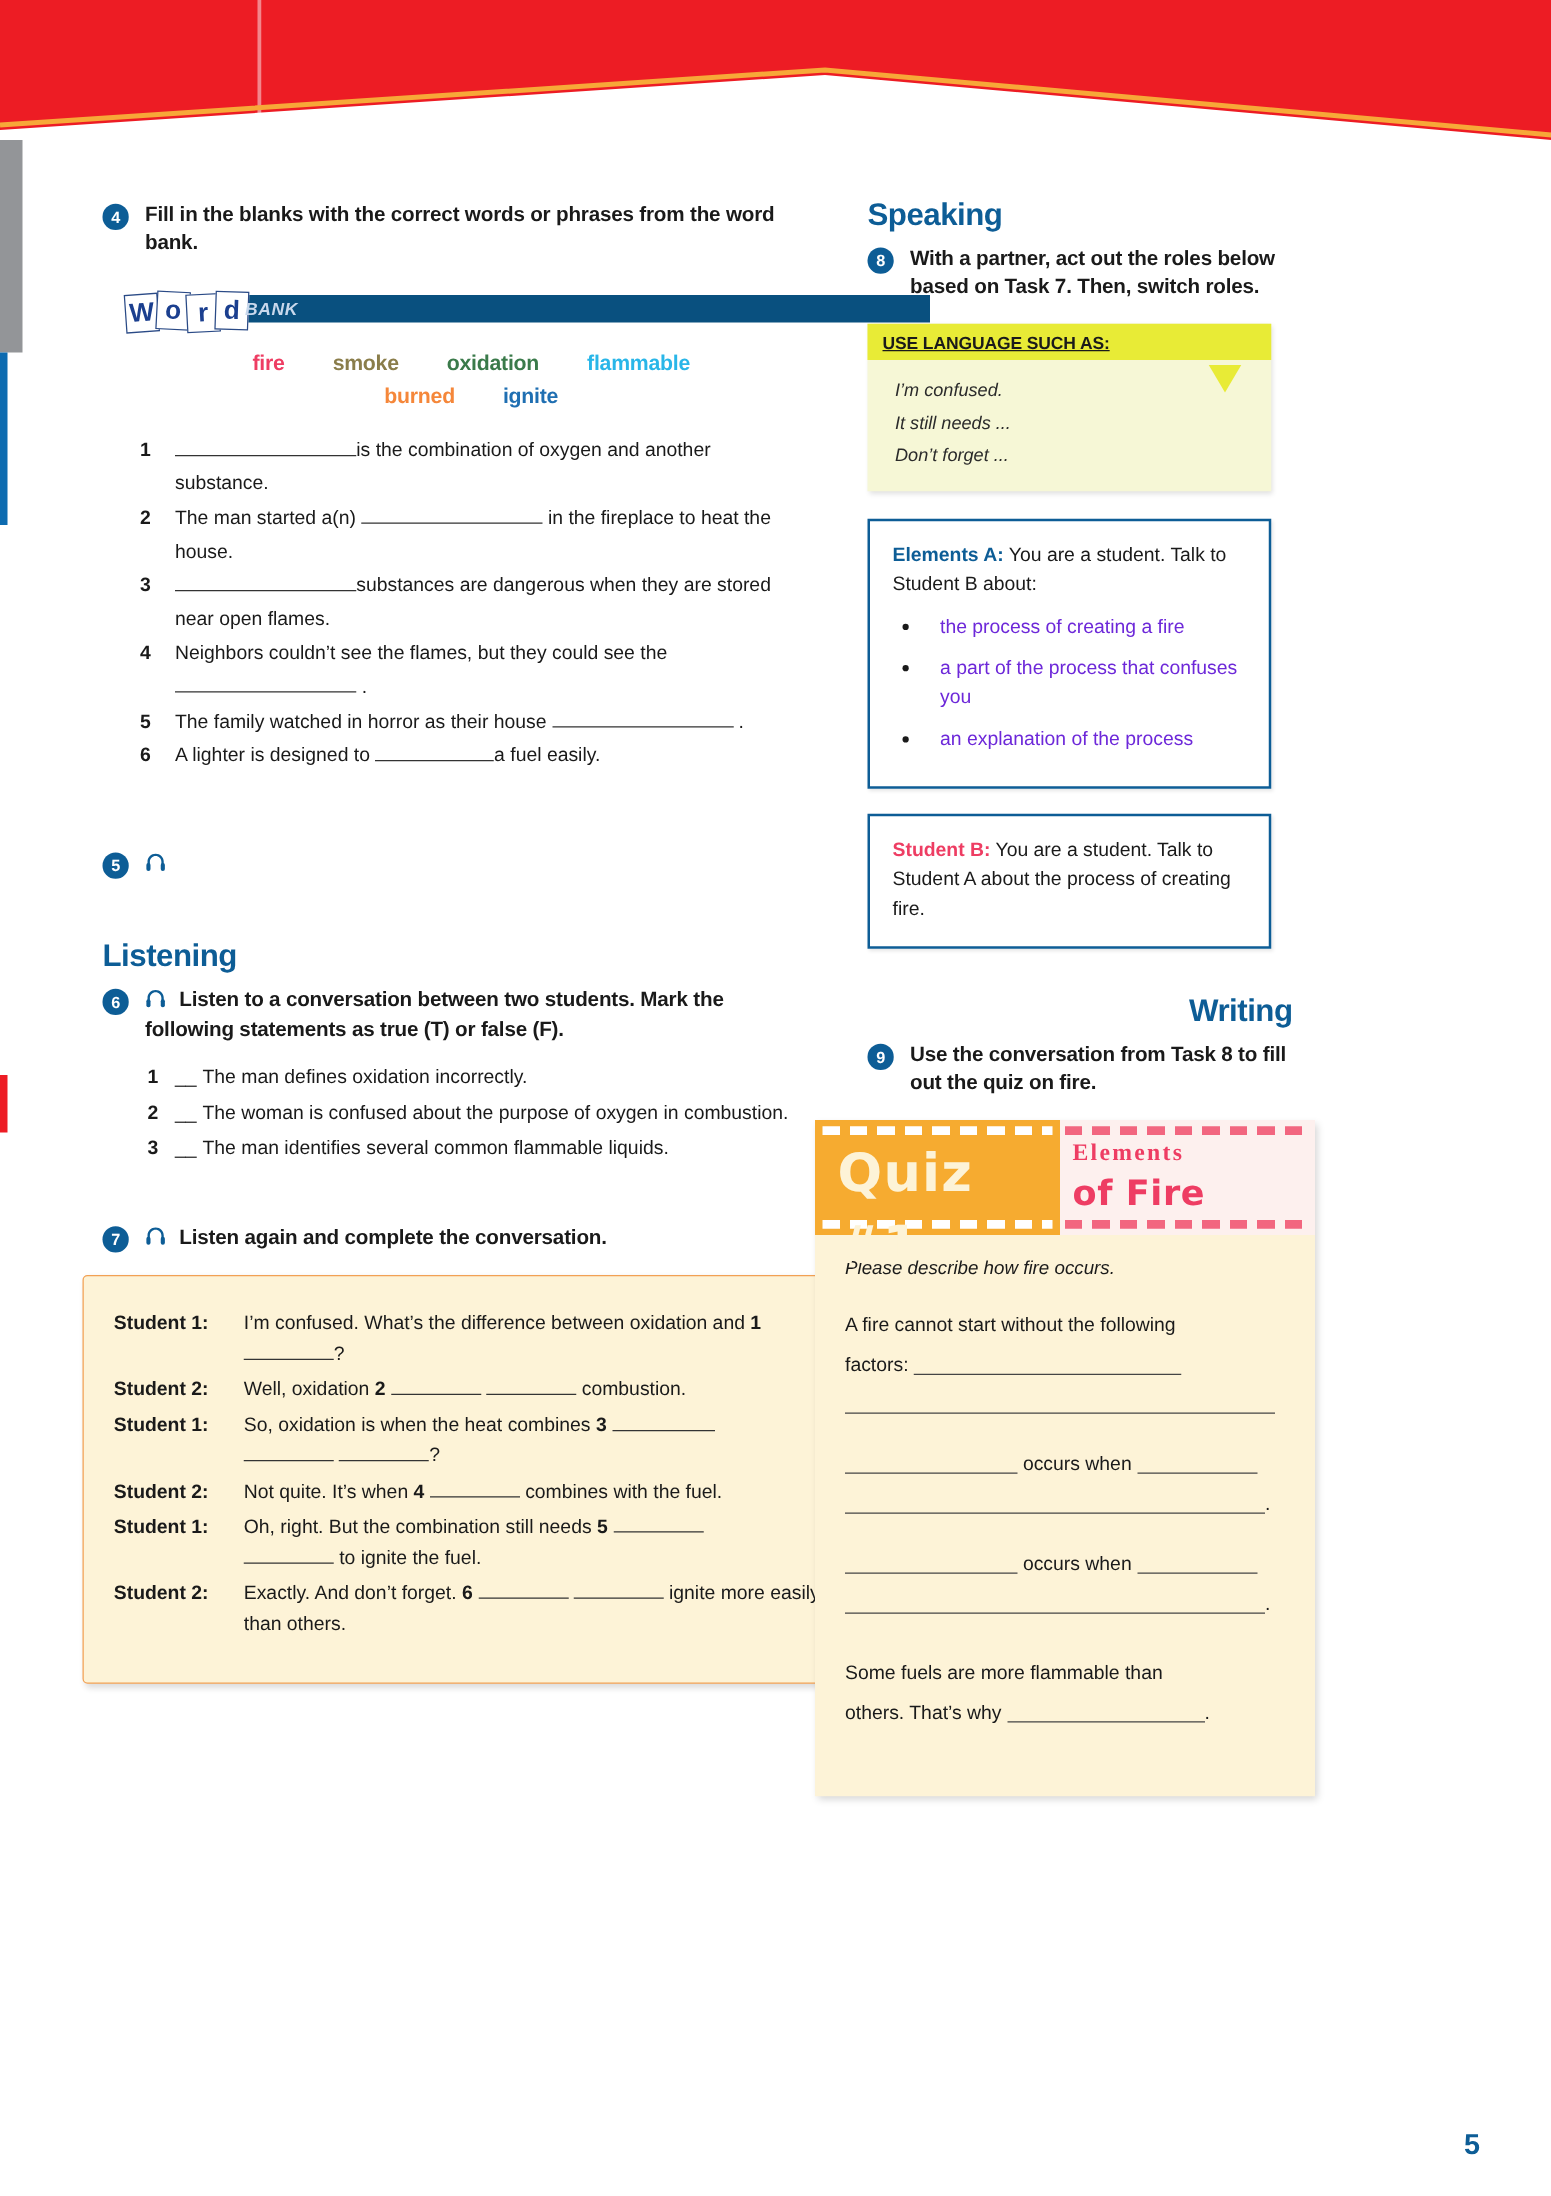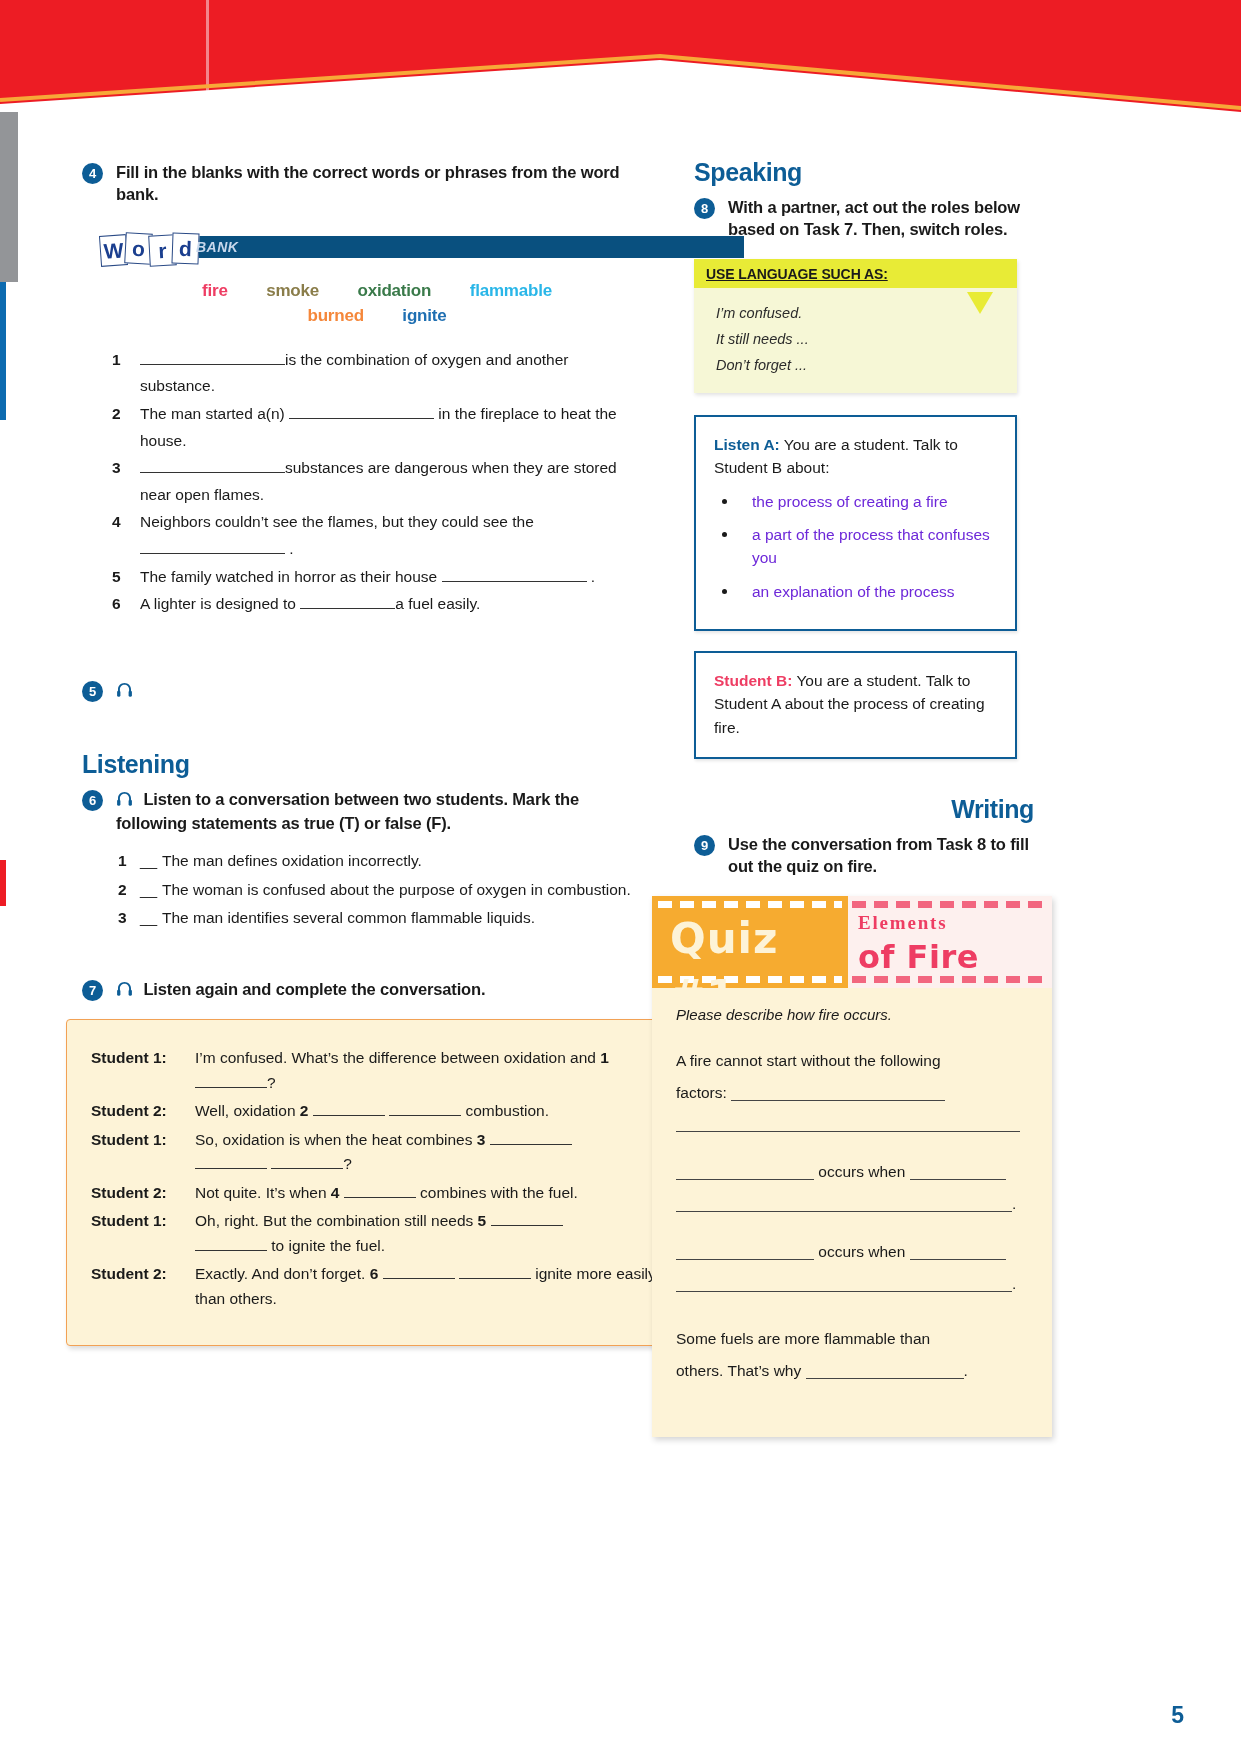--- a/index.html
+++ b/index.html
@@ -389,21 +389,21 @@
     left: 10px; top: 16px;
     font-size: 19px;
     font-weight: bold;
     color: #ee3d63;
     letter-spacing: 1.8px;
     font-family: Liberation Serif, serif;
   }
   .quiz-sub2 {
     position: absolute;
     left: 10px; top: 42px;
-    font-size: 32px;
+    font-size: 28px;
     font-weight: bold;
     color: #ee3d63;
     letter-spacing: 0.5px;
     font-family: "DejaVu Sans", sans-serif;
   }
   .quiz-body { padding: 18px 24px 34px 24px; }
   .quiz-prompt {
     font-size: 15px;
     font-style: italic;
     color: #1a1a1a;
@@ -644,21 +644,21 @@
       <div class="lang-tail"></div>
       <div class="lang-body">
         <div class="lang-item">I’m confused.</div>
         <div class="lang-item">It still needs ...</div>
         <div class="lang-item">Don’t forget ...</div>
       </div>
     </div>
 
     <div class="role-box">
       <div class="role-line">
-        <span class="role-label-a">Listen A:</span><span> You are a student. Talk to Student B about:</span>
+        <span class="role-label-a">Elements A:</span><span> You are a student. Talk to Student B about:</span>
       </div>
       <ul class="bullets">
         <li>the process of creating a fire</li>
         <li>a part of the process that confuses you</li>
         <li>an explanation of the process</li>
       </ul>
     </div>
 
     <div class="role-box b2">
       <div class="role-line">

